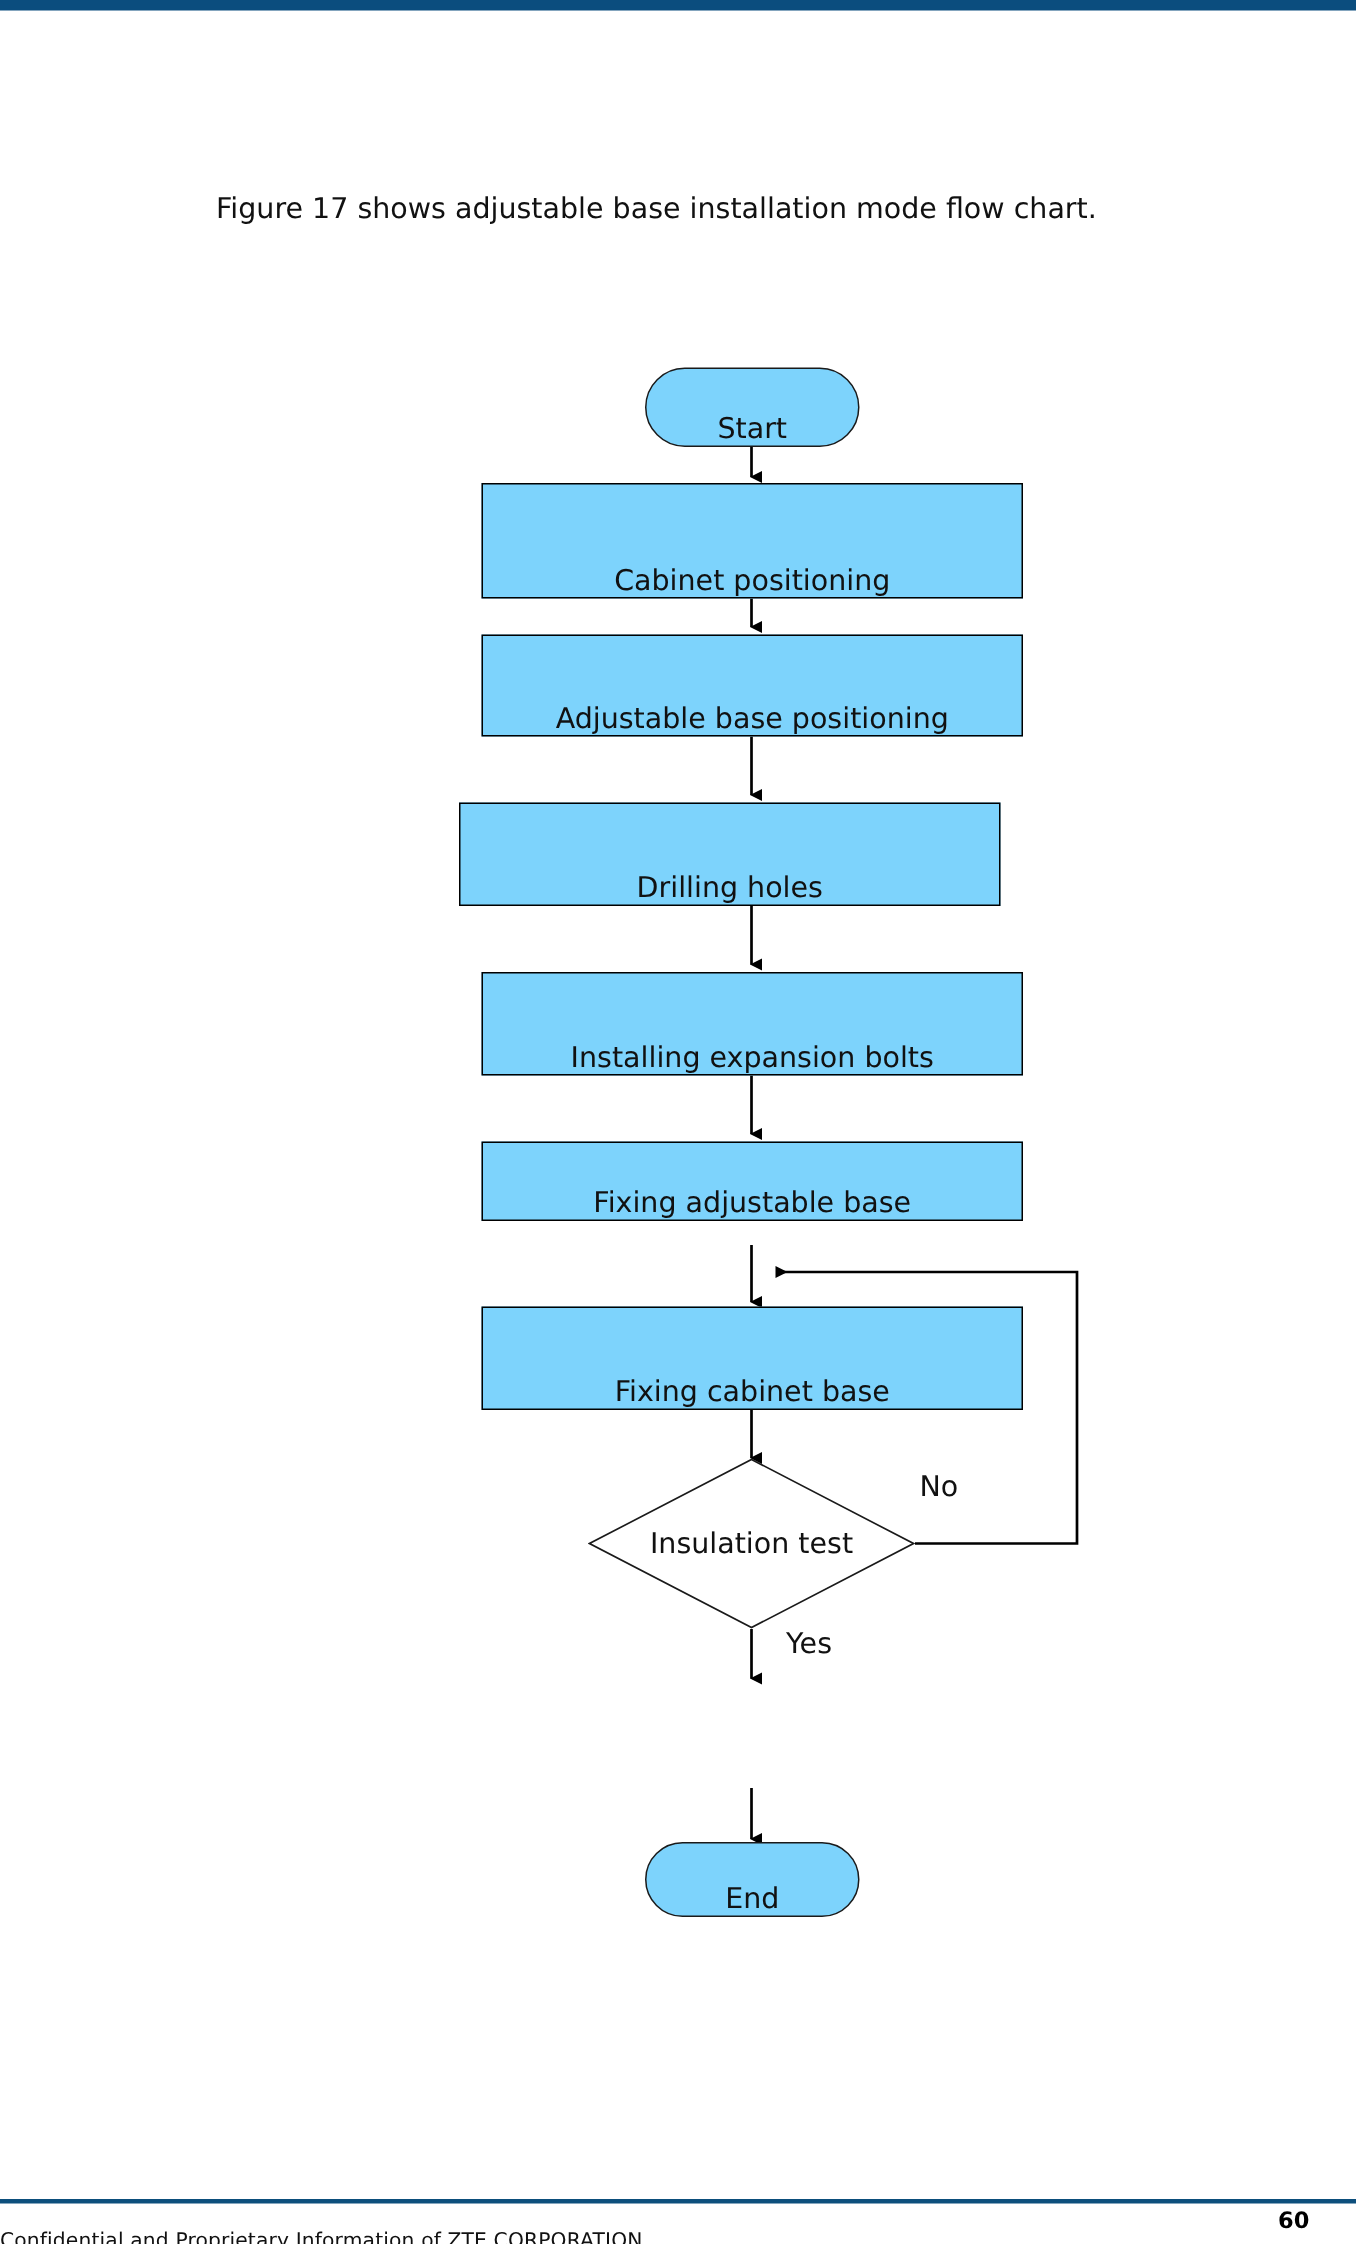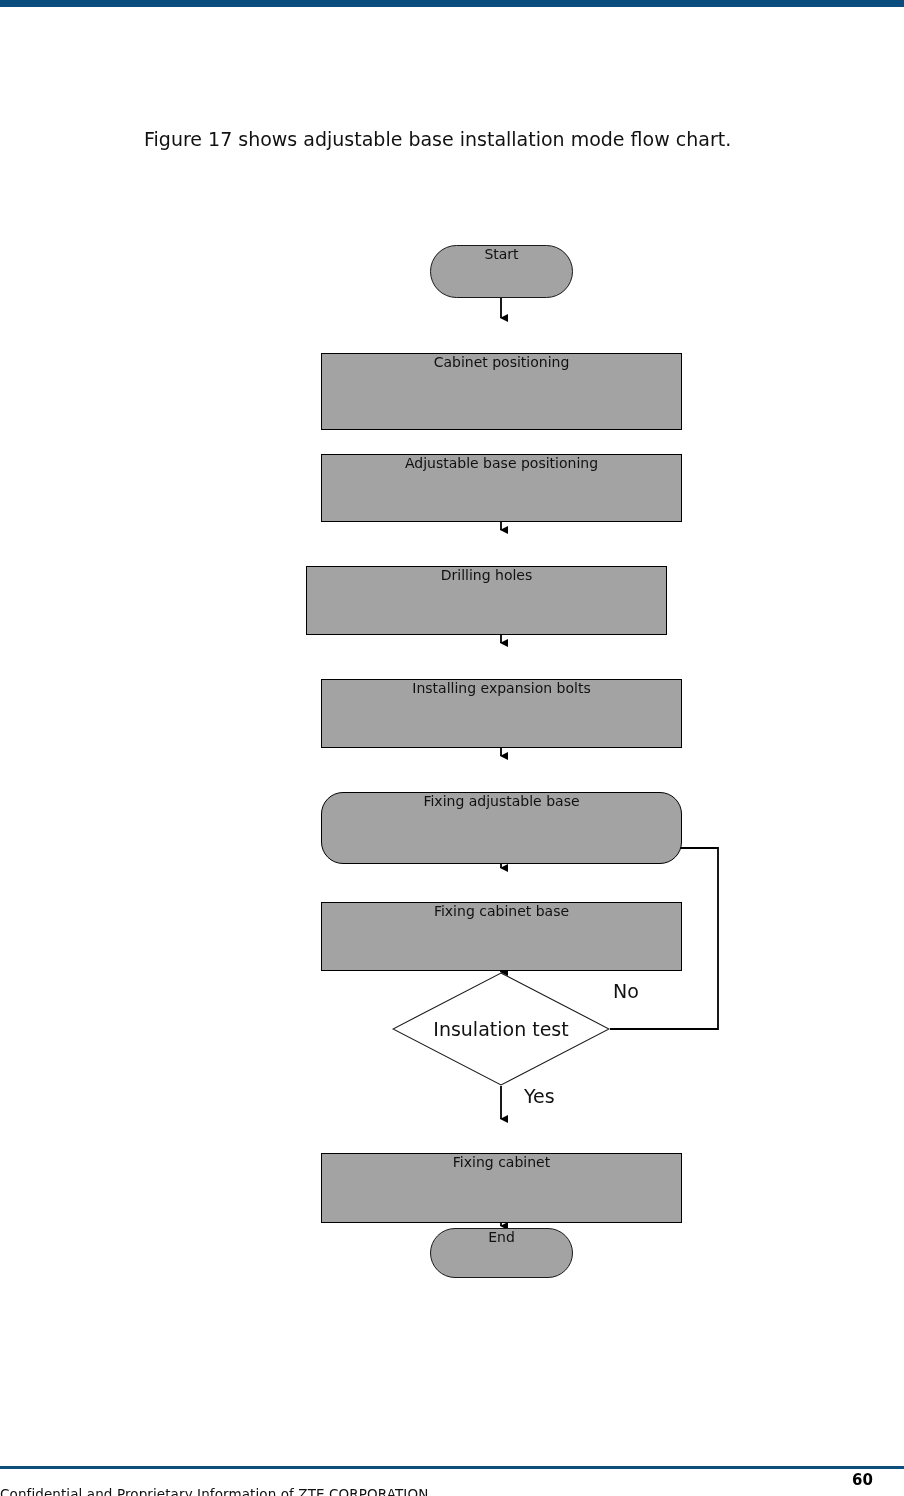--- a/index.html
+++ b/index.html
@@ -77,37 +77,36 @@
     left: 0;
     top: 0;
     width: 904px;
     height: 1400px;
   }
 
   .node {
     position: absolute;
     box-sizing: border-box;
     border: 1.4px solid #000000;
-    background: #a3a3a3;
+    background: #7dd3fc;
     display: flex;
-    align-items: flex-start;
+    align-items: flex-end;
     justify-content: center;
-    font-size: 14px;
+    font-size: 19px;
     color: #111111;
     white-space: nowrap;
   }
 
   .node.terminator {
     border-radius: 999px;
     border: 1.2px solid #1a1a1a;
   }
 
   .node.process {
     border: 1.5px solid #000000;
-    margin-top: 31px;
   }
 
   
   .decision-shape {
     position: absolute;
     pointer-events: none;
   }
   .decision-label {
     position: absolute;
     display: flex;
@@ -190,42 +189,39 @@
   </div>
 
   <div class="node process" style="left:306px; top:535px; width:361px; height:69px;">
     <span>Drilling holes</span>
   </div>
 
   <div class="node process" style="left:321px; top:648px; width:361px; height:69px;">
     <span>Installing expansion bolts</span>
   </div>
 
-  <div class="node process" style="left:321px; top:761px; width:361px; height:72px;border-radius:22px;">
+  <div class="node process" style="left:321px; top:761px; width:361px; height:53px;">
     <span>Fixing adjustable base</span>
   </div>
 
   <div class="node process" style="left:321px; top:871px; width:361px; height:69px;">
     <span>Fixing cabinet base</span>
   </div>
 
   <svg class="decision-shape" style="left:392px; top:972px; width:218px; height:114px;" viewBox="0 0 218 114">
     <polygon points="109,1 217,57 109,113 1,57" fill="#ffffff" stroke="#1a1a1a" stroke-width="1.1"></polygon>
   </svg>
   <div class="decision-label" style="left:392px; top:972px; width:218px; height:114px;align-items:center;">
     <span>Insulation test</span>
   </div>
 
   <div class="edge-label" style="left:613px; top:980px;">No</div>
 
   <div class="edge-label" style="left:524px; top:1085px;">Yes</div>
 
-  <div class="node process" style="left:321px; top:1122px; width:361px; height:70px;">
-    <span>Fixing cabinet</span>
-  </div>
 
   <div class="node terminator" style="left:430px; top:1228px; width:143px; height:50px;">
     <span>End</span>
   </div>
 
 </div>
 
 <div class="footer-rule"></div>
 <div class="footer-text">Confidential and Proprietary Information of ZTE CORPORATION</div>
 <div class="footer-page">60</div>

